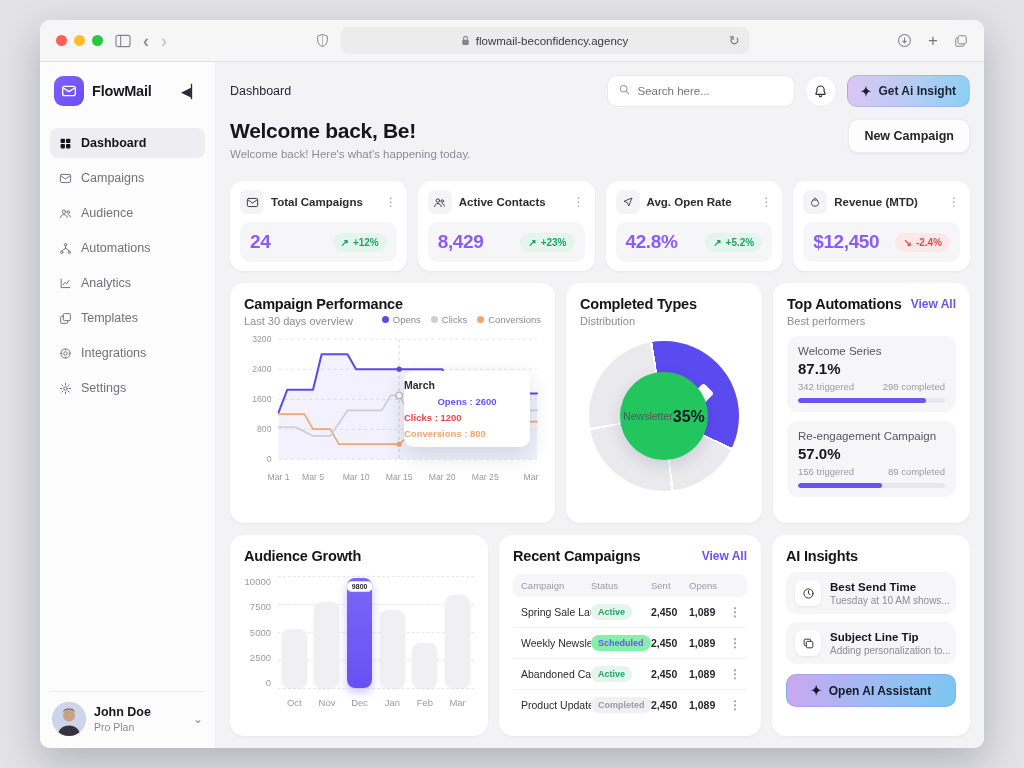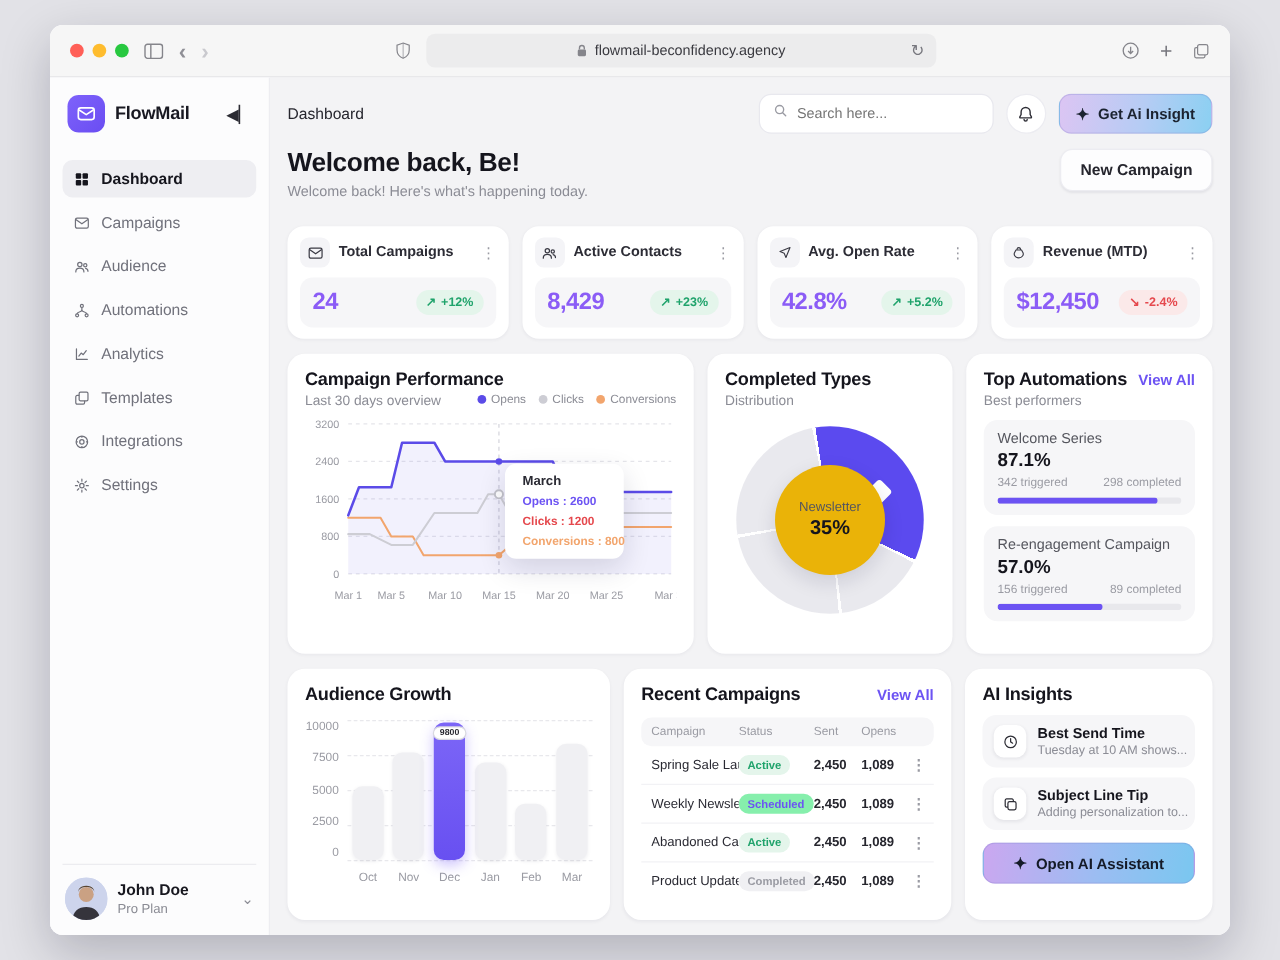--- a/index.html
+++ b/index.html
@@ -63,26 +63,26 @@
   .card{background:#fff;border-radius:14px;padding:13px 14px;box-shadow:0 1px 3px rgba(20,20,50,.05);min-width:0}
   .card-title{font-size:14.5px;font-weight:700;color:#15151d;letter-spacing:-.2px}
   .card-sub{font-size:11px;color:#8b8c95;margin-top:3px}
   .link{font-size:12px;font-weight:700;color:#6C53F3}
   .row{display:flex;align-items:center}
   .legend{display:flex;gap:10px;margin-left:auto;align-items:center}
   .lg{display:flex;gap:4px;align-items:center;font-size:9.5px;color:#8b8c95;white-space:nowrap}
   .ldot{width:7px;height:7px;border-radius:50%}
   .perf-chart{position:relative;margin-top:2px}
   #perf-svg{width:100%;height:auto;display:block}
-  .tooltip{position:absolute;left:160px;top:42px;background:#fff;border-radius:9px;box-shadow:0 8px 22px rgba(20,20,60,.14);padding:8px 14px;width:95px}
+  .tooltip{position:absolute;left:160px;top:42px;background:#fff;border-radius:9px;box-shadow:0 8px 22px rgba(20,20,60,.14);padding:8px 0;width:126px}
   .tt-title{font-size:10.5px;font-weight:700;color:#2a2a33}
   .tt-row{font-size:9.5px;font-weight:700;margin-top:5px;white-space:nowrap}
   .donut-wrap{position:relative;width:150px;height:150px;margin:14px auto 0}
   .donut{width:150px;height:150px;border-radius:50%}
-  .hole{position:absolute;left:31px;top:31px;width:88px;height:88px;background:#eab308;border-radius:50%;display:flex;flex-direction:column;align-items:center;justify-content:center;box-shadow:0 6px 16px rgba(20,20,60,.12);z-index:2}
+  .hole{position:absolute;left:31px;top:31px;width:88px;height:88px;background:#22c55e;border-radius:50%;display:flex;flex-direction:row;align-items:center;justify-content:center;box-shadow:0 6px 16px rgba(20,20,60,.12);z-index:2}
   .tail{position:absolute;left:107px;top:45px;width:15px;height:15px;background:#fff;transform:rotate(45deg);border-radius:3px;z-index:1}
   .hole-label{font-size:10.5px;color:#55565e}
   .hole-value{font-size:16px;font-weight:700;color:#15151d;margin-top:2px}
   .auto-item{background:#f6f6f8;border-radius:11px;padding:9px 11px;margin-top:9px}
   .auto-name{font-size:11.5px;color:#55565e}
   .auto-rate{font-size:15px;font-weight:700;color:#15151d;margin-top:3px}
   .auto-meta{display:flex;justify-content:space-between;font-size:9.5px;color:#9a9ba3;margin-top:4px}
   .track{height:5px;background:#e8e8ec;border-radius:99px;margin-top:6px;overflow:hidden}
   .fill{height:100%;background:#6C53F3;border-radius:99px}
   .bottom{display:grid;grid-template-columns:258px 1fr 198px;gap:11px;flex:1;min-height:0}
@@ -421,21 +421,21 @@
                 <polyline points="34,83.75 59.400000000000006,83.75 67.86666666666667,98.5 84.80000000000001,98.5 93.26666666666667,113.25 152.53333333333333,113.25 169.46666666666667,98.5 203.33333333333331,98.5 211.79999999999998,80.0625 237.20000000000002,80.0625 245.66666666666669,91.125 288,91.125" fill="none" stroke="#F2A56D" stroke-width="1.6" stroke-linejoin="round" stroke-linecap="round"></polyline>
                 <polyline points="34,96.65625 50.93333333333334,96.65625 67.86666666666667,105.1375 84.80000000000001,105.1375 101.73333333333333,80.0625 135.60000000000002,80.0625 144.06666666666666,65.3125 152.53333333333333,65.3125 161,80.0625 211.79999999999998,80.0625 220.26666666666665,102.1875 237.20000000000002,102.1875 245.66666666666669,80.0625 288,80.0625" fill="none" stroke="#CDCDD4" stroke-width="1.6" stroke-linejoin="round" stroke-linecap="round"></polyline>
                 <polyline points="34,81.90625 42.46666666666667,59.78125 67.86666666666667,59.78125 76.33333333333333,24.75 101.73333333333333,24.75 110.2,39.5 194.86666666666665,39.5 203.33333333333331,57.9375 211.79999999999998,63.46875 288,63.46875" fill="none" stroke="#5B4BE8" stroke-width="2" stroke-linejoin="round" stroke-linecap="round"></polyline>
                 <circle cx="152.53333333333333" cy="65.3125" r="3.2" fill="#fff" stroke="#c3c3cb" stroke-width="1.5"></circle>
                 <circle cx="152.53333333333333" cy="39.5" r="2.6" fill="#5B4BE8"></circle>
                 <circle cx="152.53333333333333" cy="113.25" r="2.6" fill="#F2A56D"></circle>
               </svg>
             <div class="tooltip" id="perf-tooltip">
               <div class="tt-title">March</div>
               <div id="tt-rows">
-                  <div class="tt-row" style="color: rgb(108, 83, 243);">Opens : 2600</div>
+                  <div class="tt-row" style="color: rgb(108, 83, 243); text-align: center;">Opens : 2600</div>
                   <div class="tt-row" style="color: rgb(229, 72, 77);">Clicks : 1200</div>
                   <div class="tt-row" style="color: rgb(242, 165, 109);">Conversions : 800</div>
                 </div>
             </div>
           </div>
         </div>
 
         <div class="card">
           <div class="card-title">Completed Types</div>
           <div class="card-sub">Distribution</div>

